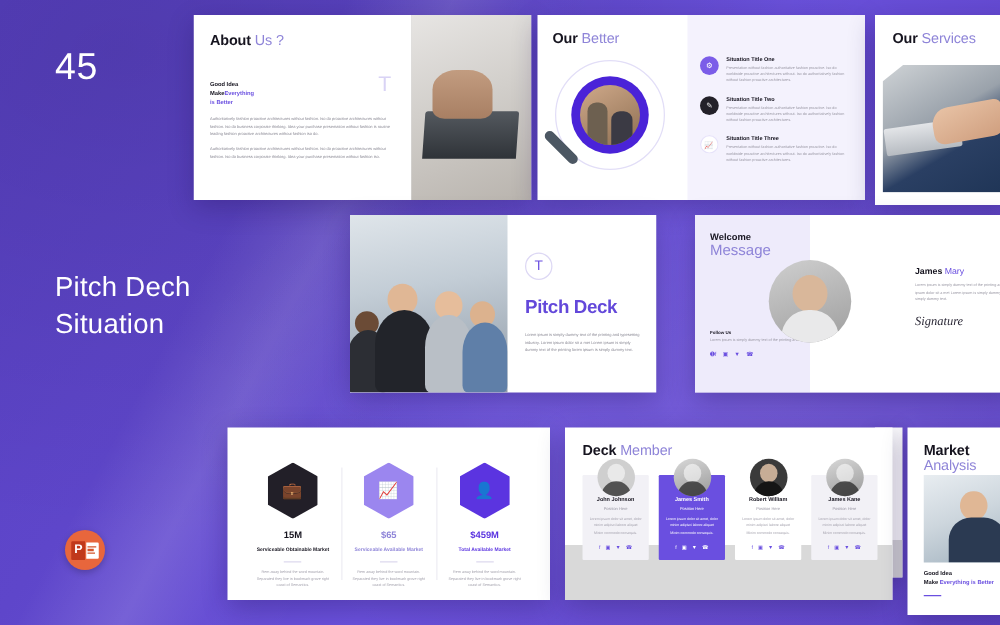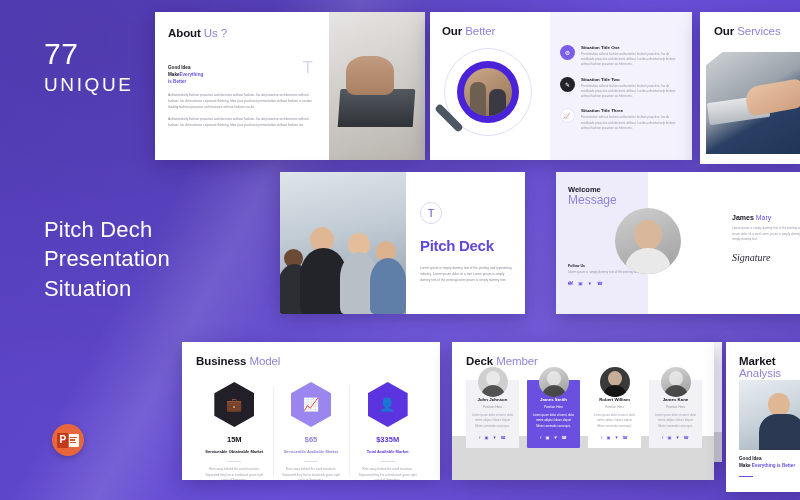--- a/index.html
+++ b/index.html
@@ -185,27 +185,25 @@
   #s-sliver{ left:700px; top:342px; width:22px; height:120px; background:#fff; z-index:4;
              box-shadow:0 4px 14px rgba(30,12,80,.25);}
   #s-sliver .g{position:absolute;left:0;right:0;bottom:0;height:30px;background:#d9d9d9;}
 </style>
 </head>
 <body>
 
 <div id="bg"></div>
 
 <div id="hero">
-  <div class="h-45">77</div>
-  <div class="h-uniq">UNIQUE</div>
+  <div class="h-45">45</div>
 </div>
 
 <div id="hero-title">
   <div><span>Pitch Dech</span></div>
-  <div>Presentation</div>
   <div>Situation</div>
 </div>
 
 <div id="ppt">
   <div class="p-left">P</div>
   <div class="p-right">
       <i></i>
       <i></i>
       <i></i>
     </div>
@@ -318,23 +316,20 @@
     <div class="avatar-w"></div>
     <div class="w-name">
       <span>James</span> <em>Mary</em>
     </div>
     <div class="w-txt">Lorem ipsum is simply dummy text of the printing and typesetting industry. Lorem ipsum dolor sit a met Lorem ipsum is simply dummy text of the printing lorem ipsum is simply dummy text.</div>
     <div class="w-sig">Signature</div>
   </div>
 </div>
 
 <div class="slide" id="s-business">
-  <div class="ttl">
-    <span>Business</span> <em>Model</em>
-  </div>
   <div class="bm-cols">
     <div class="bm-col">
       <div class="hexwrap hex1">
           <span>💼</span>
         </div>
       <div class="bm-num">15M</div>
       <div class="bm-lbl">Serviceable Obtainable Market</div>
       <div class="bm-rule"></div>
       <div class="bm-txt">Rem away behind the word mountain. Separated they live in bookmark grove right coast of Semantics.</div>
     </div>
@@ -344,21 +339,21 @@
         </div>
       <div class="bm-num p">$65</div>
       <div class="bm-lbl p">Serviceable Available Market</div>
       <div class="bm-rule"></div>
       <div class="bm-txt">Rem away behind the word mountain. Separated they live in bookmark grove right coast of Semantics.</div>
     </div>
     <div class="bm-col">
       <div class="hexwrap hex3">
           <span>👤</span>
         </div>
-      <div class="bm-num b">$335M</div>
+      <div class="bm-num b">$459M</div>
       <div class="bm-lbl b">Total Available Market</div>
       <div class="bm-rule"></div>
       <div class="bm-txt">Rem away behind the word mountain. Separated they live in bookmark grove right coast of Semantics.</div>
     </div>
   </div>
 </div>
 
 <div class="slide" id="s-team">
   <div class="grayband"></div>
   <div class="ttl" style="position:relative;z-index:2">

